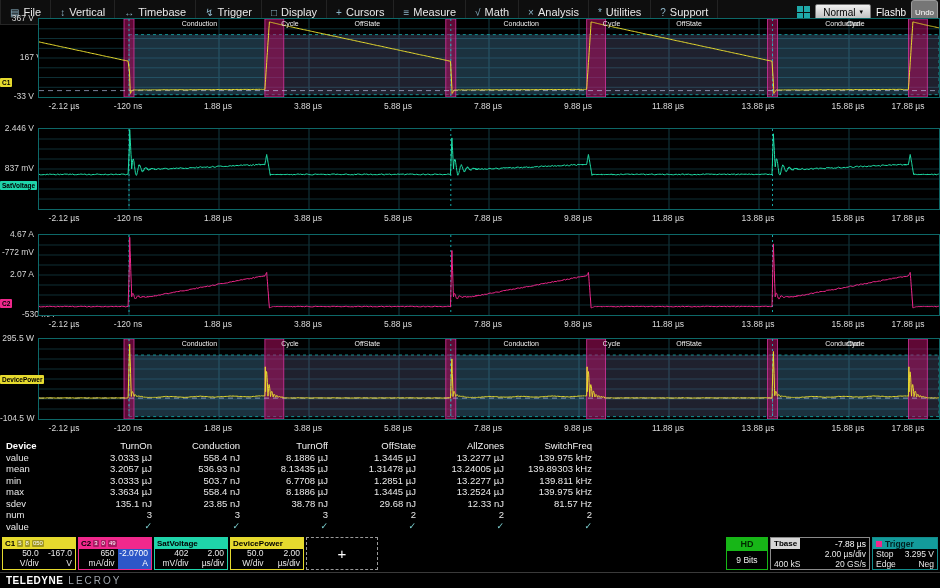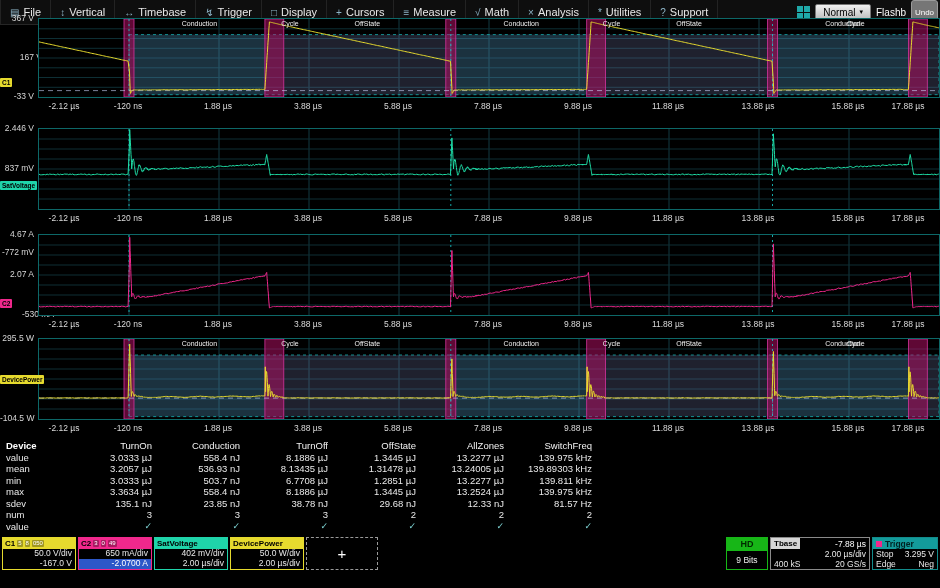--- a/index.html
+++ b/index.html
@@ -40,21 +40,21 @@
   .t-rowlab{text-align:left;}
   .t-val{text-align:right;}
   .t-status{text-align:right;color:#7fd6d6;font-size:9px;}
 
   
   #bottombar{position:absolute;top:537px;left:0;width:940px;height:33px;display:flex;gap:2px;padding:0 2px;box-sizing:border-box;align-items:stretch;}
   .desc{width:74px;min-width:74px;border:1px solid;display:flex;flex-direction:column;background:#000;box-sizing:border-box;}
   .desc-title{height:11px;display:flex;align-items:center;gap:2px;padding:0 2px;color:#000;font-size:8px;font-weight:bold;}
   .dt-label{line-height:11px;}
   .desc-badge{font-size:6px;font-weight:normal;background:rgba(0,0,0,0.30);color:#fff;padding:0 1px;border-radius:1px;line-height:7px;}
-  .desc-body{flex:1;display:flex;flex-direction:column;justify-content:space-evenly;}
+  .desc-body{flex:1;display:flex;flex-direction:row;justify-content:space-evenly;}
   .desc-line{font-size:8.5px;color:#e8e8e8;text-align:right;padding-right:3px;line-height:9.5px;}
   .desc-line.selected{background:#2c57c8;color:#fff;}
   #add-box{width:72px;min-width:72px;border:1px dashed #9a9a9a;display:flex;align-items:center;justify-content:center;color:#fff;font-size:15px;box-sizing:border-box;}
   #bb-spacer{flex:1;}
   #hd-box{width:42px;min-width:42px;border:1px solid #17b617;display:flex;flex-direction:column;box-sizing:border-box;}
   #hd-title{background:#17b617;color:#002b00;font-weight:bold;font-size:9px;text-align:center;height:13px;line-height:13px;}
   #hd-sub{flex:1;color:#eee;font-size:8.5px;display:flex;align-items:center;justify-content:center;}
   #tbase-box{width:100px;min-width:100px;border:1px solid #8a8a8a;display:flex;flex-direction:column;font-size:8.5px;box-sizing:border-box;}
   #tbase-head{display:flex;align-items:center;height:11px;}
   #tbase-chip{background:#d6d6d6;color:#000;font-weight:bold;font-size:8px;padding:0 3px;height:11px;line-height:11px;}
@@ -477,13 +477,17 @@
           <span>Stop</span>
           <span>3.295 V</span>
         </div>
         <div class="trig-row">
           <span>Edge</span>
           <span>Neg</span>
         </div>
       </div>
     </div>
 
+  <div id="logo">
+    <span id="logo-a">TELEDYNE</span>
+    <span id="logo-b">LECROY</span>
+  </div>
 </div>
 
 </body></html>

